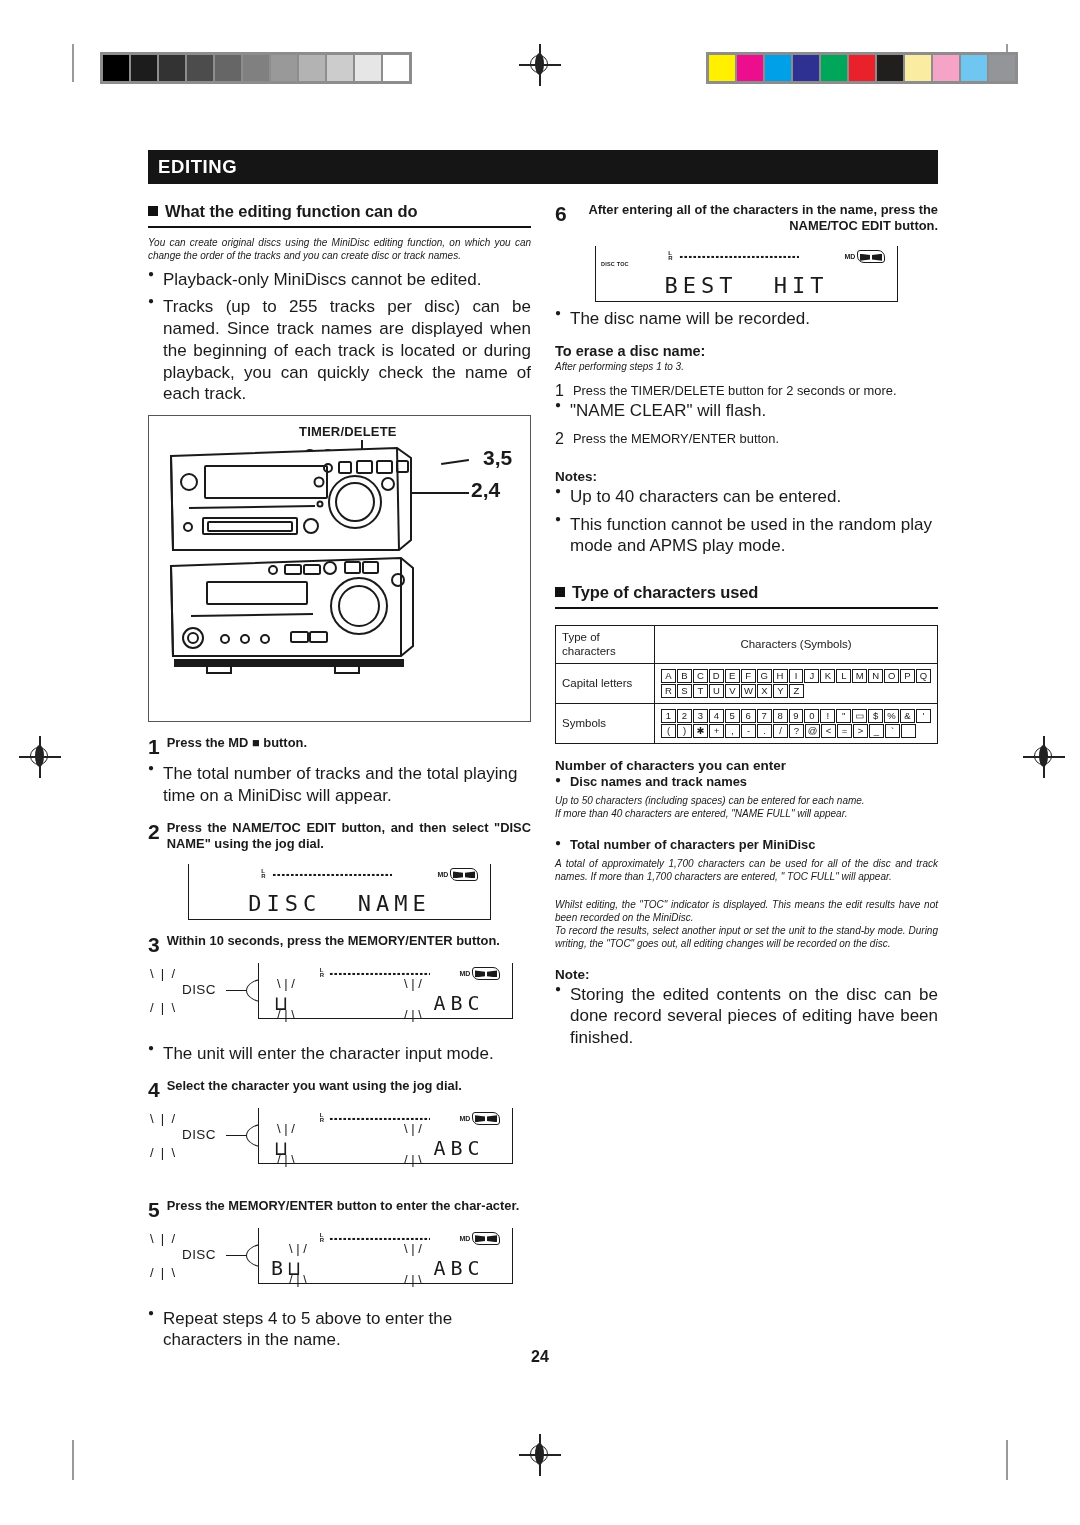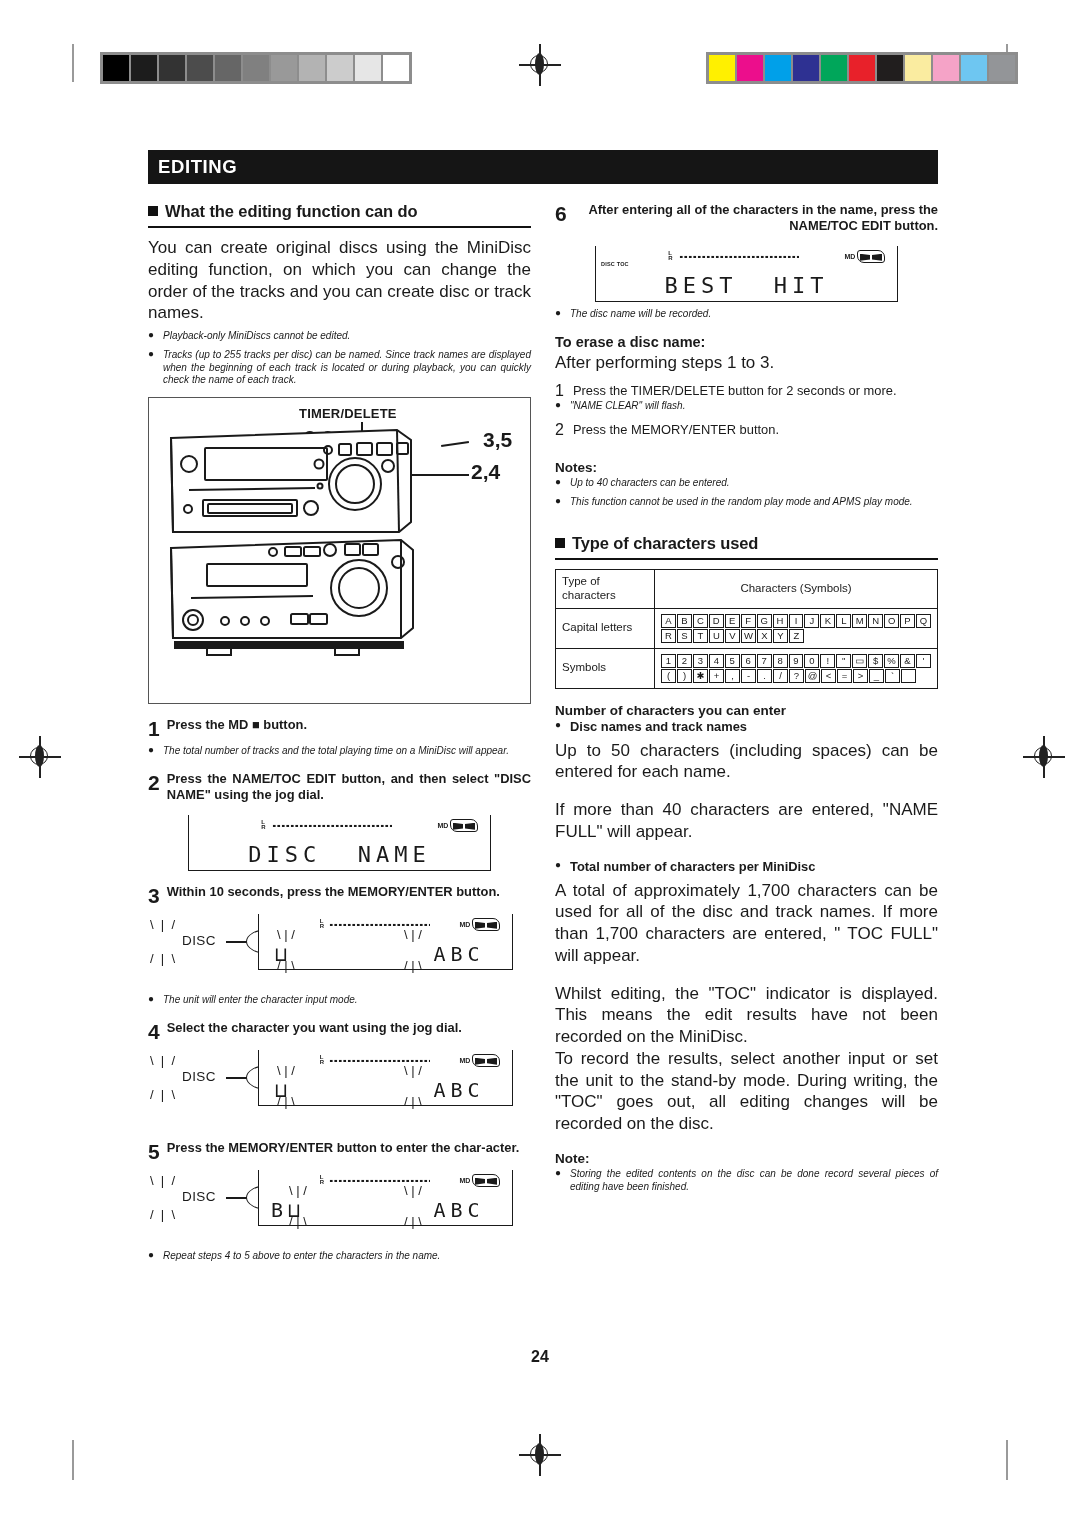--- a/index.html
+++ b/index.html
@@ -106,40 +106,40 @@
   }
   h2.head .sq {
     display: inline-block;
     width: 10px; height: 10px;
     background: #111;
     margin-right: 7px;
     vertical-align: 1px;
   }
 
   p.body {
-    font-size: 17px;
+    font-size: 10px;
     line-height: 1.28;
     margin: 9px 0 0 0;
     text-align: justify;
+    font-style: italic;
   }
   p.body.nojust { text-align: left; }
 
   ul.bullets {
     list-style: none;
     margin: 4px 0 0 0;
     padding: 0;
   }
   ul.bullets li {
-    font-size: 10px;
+    font-size: 17px;
     line-height: 1.28;
     position: relative;
     padding-left: 15px;
     margin-top: 6px;
     text-align: justify;
-    font-style: italic;
   }
   ul.bullets li.nojust { text-align: left; }
   ul.bullets li:before {
     content: "\25CF";
     position: absolute;
     left: 0;
     top: -1px;
     font-size: 10px;
   }
 
@@ -333,21 +333,21 @@
     font-size: 6.5px;
     font-weight: bold;
     text-align: center;
     line-height: 22px;
   }
 
   
   table.chartab {
     border-collapse: collapse;
     width: 100%;
-    margin-top: 9px;
+    margin-top: 16px;
     table-layout: fixed;
   }
   table.chartab td {
     border: 1px solid #1a1a1a;
     font-size: 11.5px;
     padding: 5px 6px;
     vertical-align: middle;
     line-height: 1.18;
   }
   table.chartab td.label { width: 86px; }
@@ -776,21 +776,21 @@
                   <div class="key"> </div>
                 </div>
           </td>
         </tr>
       </tbody>
         </table>
 
       <div class="subhead" style="margin-top:14px;">Number of characters you can enter</div>
       <div class="subhead-bullet">Disc names and track names</div>
       <p class="body" style="margin-top:6px;">Up to 50 characters (including spaces) can be entered for each name.</p>
-      <p class="body" style="margin-top:16px;">If more than 40 characters are entered, "NAME   FULL" will appear.</p>
+      <p class="body" style="margin-top:0;">If more than 40 characters are entered, "NAME   FULL" will appear.</p>
 
       <div class="subhead-bullet" style="margin-top:16px;">Total number of characters per MiniDisc</div>
       <p class="body" style="margin-top:6px;">A total of approximately 1,700 characters can be used for all of the disc and track names. If more than 1,700 characters are entered, " TOC FULL" will appear.</p>
       <p class="body" style="margin-top:16px;">Whilst editing, the "TOC" indicator is displayed. This means the edit results have not been recorded on the MiniDisc.</p>
       <p class="body" style="margin-top:0;">To record the results, select another input or set the unit to the stand-by mode. During writing, the "TOC" goes out, all editing changes will be recorded on the disc.</p>
 
       <div class="subhead" style="margin-top:16px;">Note:</div>
       <ul class="bullets" style="margin-top:0;">
         <li style="margin-top:2px;">Storing the edited contents on the disc can be done record several pieces of editing have been finished.</li>
       </ul>

